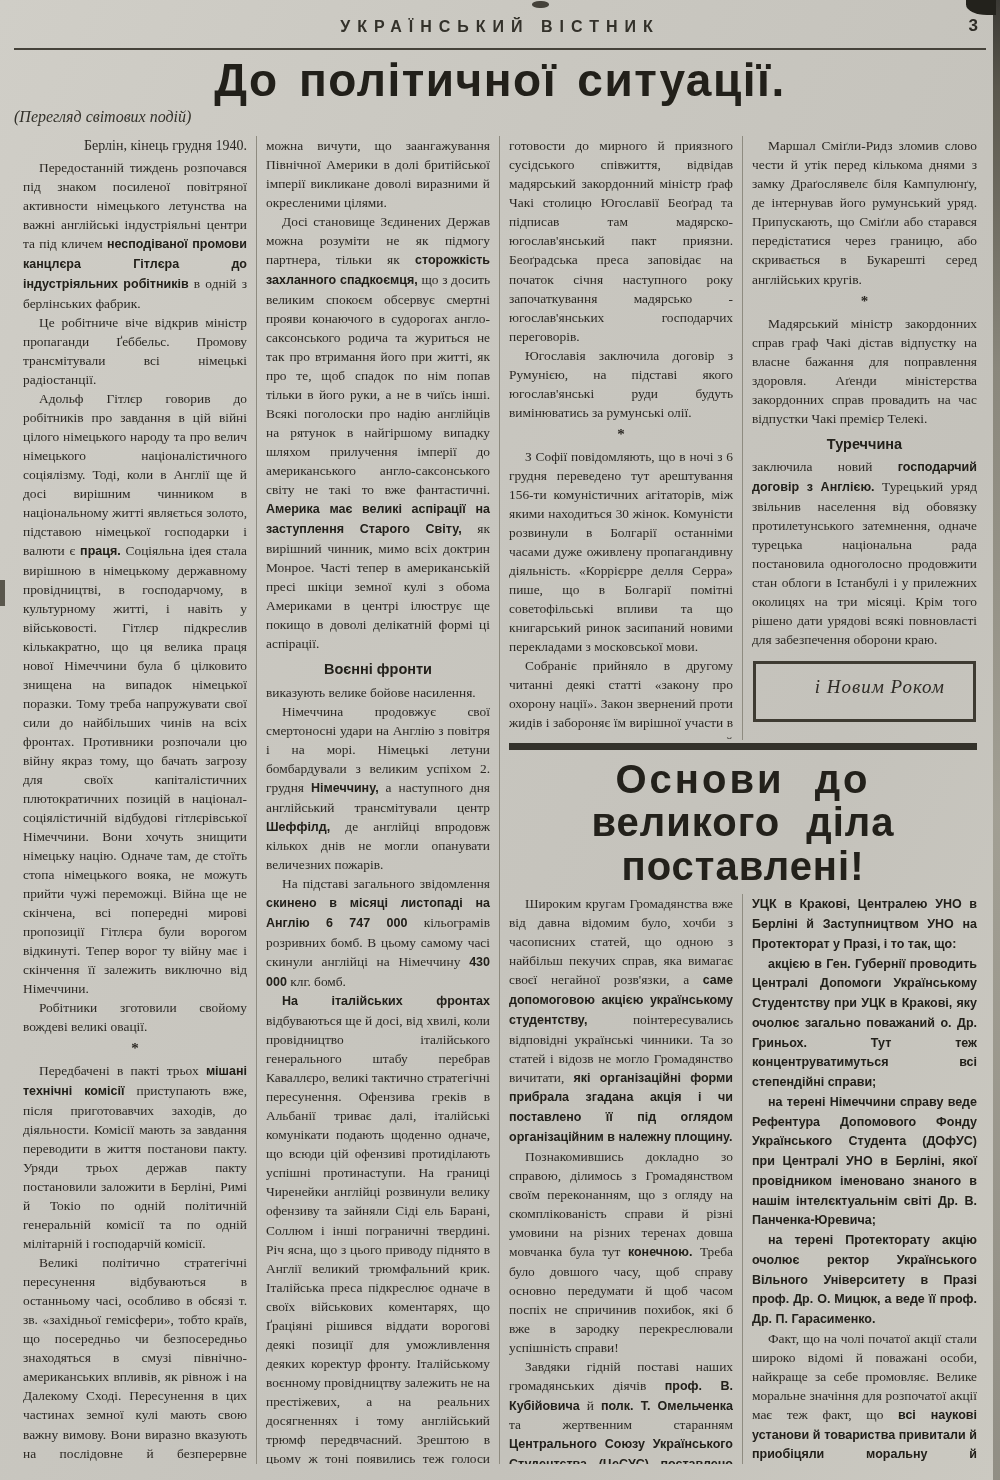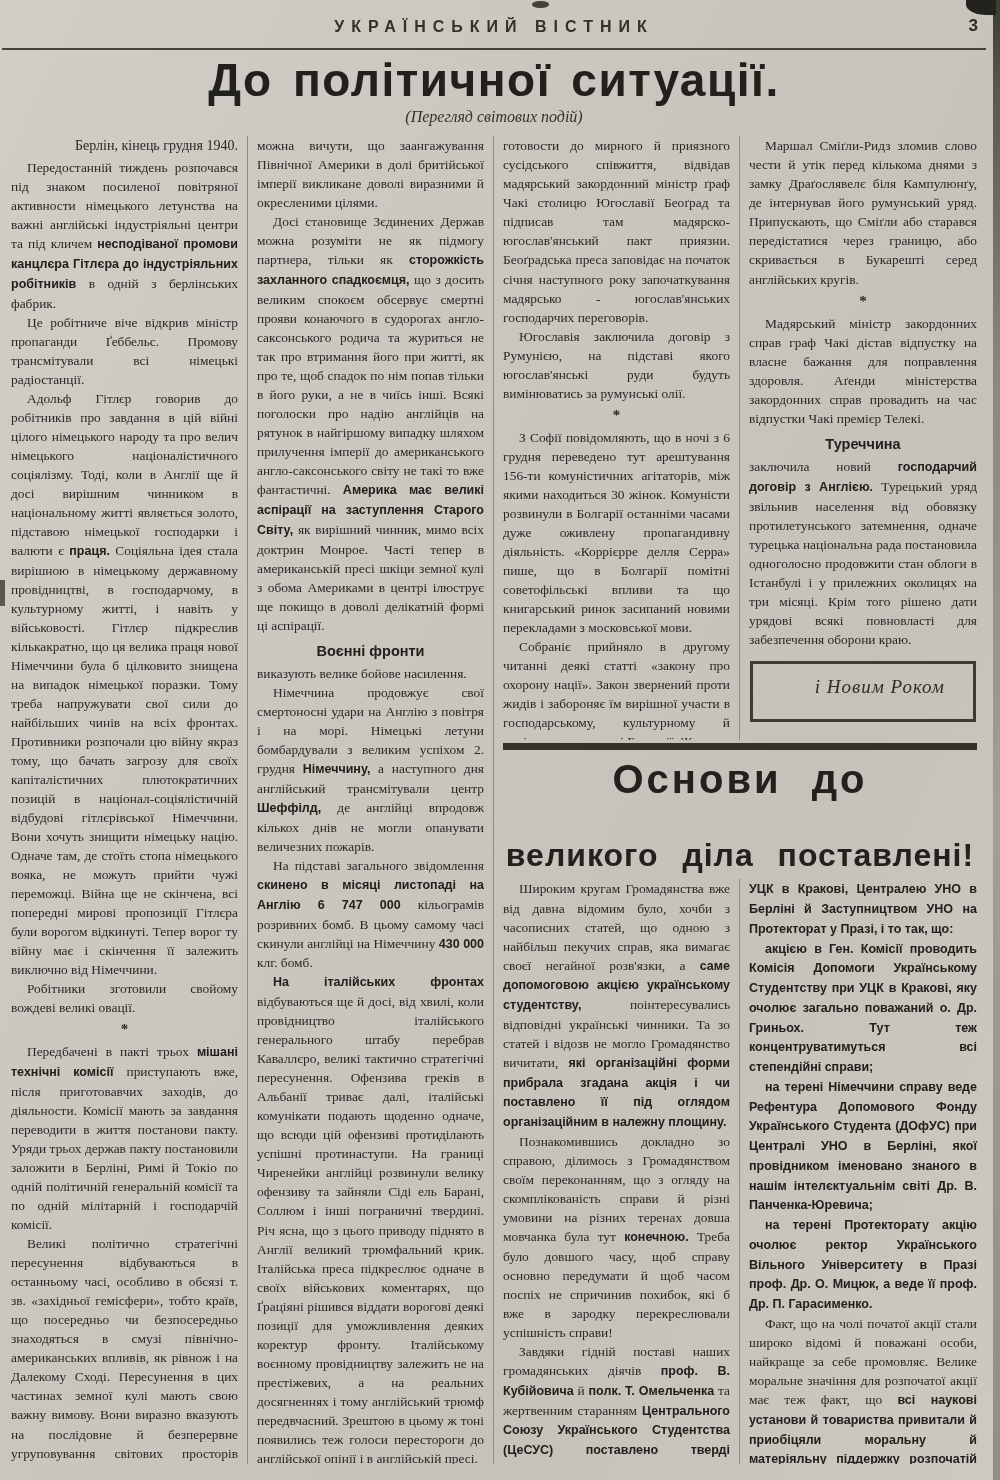--- a/index.html
+++ b/index.html
@@ -1,35 +1,35 @@
 <!DOCTYPE html>
 <html><head>
 <meta charset="utf-8">
 <style>
   html,body{margin:0;padding:0;}
   body{width:1000px;height:1480px;overflow:hidden;background:#b9b7b0;}
   .page{position:relative;width:1000px;height:1480px;overflow:hidden;color:#2b2823;
     background:linear-gradient(115deg,#d0cec7 0%,#c9c7c0 35%,#c4c2bb 70%,#cbc9c1 100%);
     font-family:"Liberation Serif",serif;}
-  .inner{position:relative;padding:6px 14px 0 2px;}
+  .inner{position:relative;padding:6px 14px 0 14px;}
   
   .edge-right{position:absolute;right:0;top:0;bottom:0;width:7px;z-index:5;
     background:linear-gradient(to bottom,#22211c 0%,#474439 6%,#807d71 25%,#9b988c 55%,#87847a 100%);opacity:.85;}
   .smudge-a{position:absolute;top:0;right:4px;width:30px;height:15px;background:#23221c;border-radius:0 0 0 70%;z-index:6;}
   .smudge-b{position:absolute;top:1px;left:532px;width:17px;height:7px;background:#45423a;border-radius:45%;z-index:6;}
   .smudge-c{position:absolute;top:580px;left:0;width:5px;height:26px;background:#5a574d;z-index:6;}
   
   header{position:relative;height:38px;}
   .masthead{position:absolute;left:0;right:0;top:12px;text-align:center;
     font-family:"Liberation Sans",sans-serif;font-weight:700;font-size:16px;letter-spacing:7px;color:#33312a;}
   .pageno{position:absolute;right:8px;top:10px;font-family:"Liberation Sans",sans-serif;font-weight:700;font-size:17px;color:#2d2b25;}
   .toprule{border-top:2.2px solid #45423a;margin:4px 0 2px 0;}
   h1{margin:6px 0 0 0;text-align:center;font-family:"Liberation Sans",sans-serif;font-weight:700;
     font-size:46px;line-height:1.05;letter-spacing:1.5px;color:#22201a;word-spacing:6px;}
-  .subtitle{text-align:center;font-style:italic;font-size:16px;margin:4px 0 10px 0;color:#33312a;}
+  .subtitle{font-style:italic;font-size:16px;margin:4px 0 10px 0;color:#33312a;}
   
   .cols{display:grid;grid-template-columns:1fr 1fr 1fr 1fr;grid-template-rows:604px 1fr;height:1328px;overflow:hidden;}
   .col{padding:0 9px;overflow:hidden;font-size:13.4px;line-height:1.42;}
   .c1{grid-column:1;grid-row:1/3;border-right:1px solid #8e8b80;}
   .c2{grid-column:2;grid-row:1/3;border-right:1px solid #8e8b80;}
   .c3{grid-column:3;grid-row:1;border-right:1px solid #8e8b80;}
   .c4{grid-column:4;grid-row:1;}
   .a2{grid-column:3/5;grid-row:2;display:flex;flex-direction:column;overflow:hidden;}
   .para{margin:0;text-indent:16px;text-align:justify;}
   .cont{text-indent:0;}
@@ -38,21 +38,21 @@
   .subhead{margin:6px 0 3px 0;text-align:center;font-family:"Liberation Sans",sans-serif;font-weight:700;font-size:14.5px;color:#23211b;}
   .b{font-family:"Liberation Sans",sans-serif;font-weight:700;font-size:12.5px;color:#22201a;}
   
   .gbox{margin:12px 1px 0 1px;border:3px solid #3e3b32;padding:8px 10px 10px 10px;font-style:italic;color:#2e2b25;}
   .g1{font-size:19px;margin:4px 0 0 10px;letter-spacing:1px;}
   .g2{font-size:19px;margin:2px 18px 8px 0;text-align:right;letter-spacing:1px;}
   
   .bar{height:7px;background:#34322b;margin:3px 9px 8px 9px;}
   h2{margin:0 9px 6px 9px;text-align:center;font-family:"Liberation Sans",sans-serif;font-weight:700;color:#23211b;}
   .hl1{display:block;font-size:40px;line-height:1.05;letter-spacing:3px;word-spacing:16px;}
-  .hl2{display:block;font-size:32px;line-height:1.1;letter-spacing:1px;word-spacing:14px;margin-top:38px;}
+  .hl2{display:block;font-size:40px;line-height:1.1;letter-spacing:1px;word-spacing:14px;}
   .a2cols{display:grid;grid-template-columns:1fr 1fr;flex:1;overflow:hidden;}
   .a2l{border-right:1px solid #8e8b80;}
 </style>
 </head>
 <body>
 
 <div class="page">
   <div class="edge-right"></div>
   <div class="smudge-a"></div>
   <div class="smudge-b"></div>
@@ -118,21 +118,21 @@
           <span class="hl2">великого діла поставлені!</span>
         </h2>
         <div class="a2cols">
           <div class="col a2l">
               <p class="para"><span>Широким кругам Громадянства вже від давна відомим було, хочби з часописних статей, що одною з найбільш пекучих справ, яка вимагає своєї негайної розв'язки, а </span><span class="b">саме допомоговою акцією українському студентству,</span><span> поінтересувались відповідні українські чинники. Та зо статей і відозв не могло Громадянство вичитати, </span><span class="b">які організаційні форми прибрала згадана акція і чи поставлено її під оглядом організаційним в належну площину.</span></p>
               <p class="para"><span>Познакомившись докладно зо справою, ділимось з Громадянством своїм переконанням, що з огляду на скомплікованість справи й різні умовини на різних теренах довша мовчанка була тут </span><span class="b">конечною.</span><span> Треба було довшого часу, щоб справу основно передумати й щоб часом поспіх не спричинив похибок, які б вже в зародку перекреслювали успішність справи!</span></p>
               <p class="para"><span>Завдяки гідній поставі наших громадянських діячів </span><span class="b">проф. В. Кубійовича</span><span> й </span><span class="b">полк. Т. Омельченка</span><span> та жертвенним старанням </span><span class="b">Центрального Союзу Українського Студентства (ЦеСУС) поставлено тверді організаційні основи під широко закроєну,</span></p>
             </div>
           <div class="col a2r">
               <p class="para cont"><span class="b">УЦК в Кракові, Централею УНО в Берліні й Заступництвом УНО на Протекторат у Празі, і то так, що:</span></p>
-              <p class="para"><span class="b">акцією в Ген. Комісії проводить Комісія Допомоги Українському Студентству при УЦК в Кракові, яку очолює загально поважаний о. Др. Гриньох. Тут теж концентруватимуться всі степендійні справи;</span></p>
+              <p class="para"><span class="b">акцією в Ген. Губернії проводить Централі Допомоги Українському Студентству при УЦК в Кракові, яку очолює загально поважаний о. Др. Гриньох. Тут теж концентруватимуться всі степендійні справи;</span></p>
               <p class="para"><span class="b">на терені Німеччини справу веде Рефентура Допомового Фонду Українського Студента (ДОфУС) при Централі УНО в Берліні, якої провідником іменовано знаного в нашім інтелєктуальнім світі Др. В. Панченка-Юревича;</span></p>
               <p class="para"><span class="b">на терені Протекторату акцію очолює ректор Українського Вільного Університету в Празі проф. Др. О. Мицюк, а веде її проф. Др. П. Гарасименко.</span></p>
               <p class="para"><span>Факт, що на чолі початої акції стали широко відомі й поважані особи, найкраще за себе промовляє. Велике моральне значіння для розпочатої акції має теж факт, що </span><span class="b">всі наукові установи й товариства привитали й приобіцяли моральну й матеріяльну піддержку розпочатій акції.</span></p>
             </div>
         </div>
       </section>
     </main>
   </div>
 </div>
 

